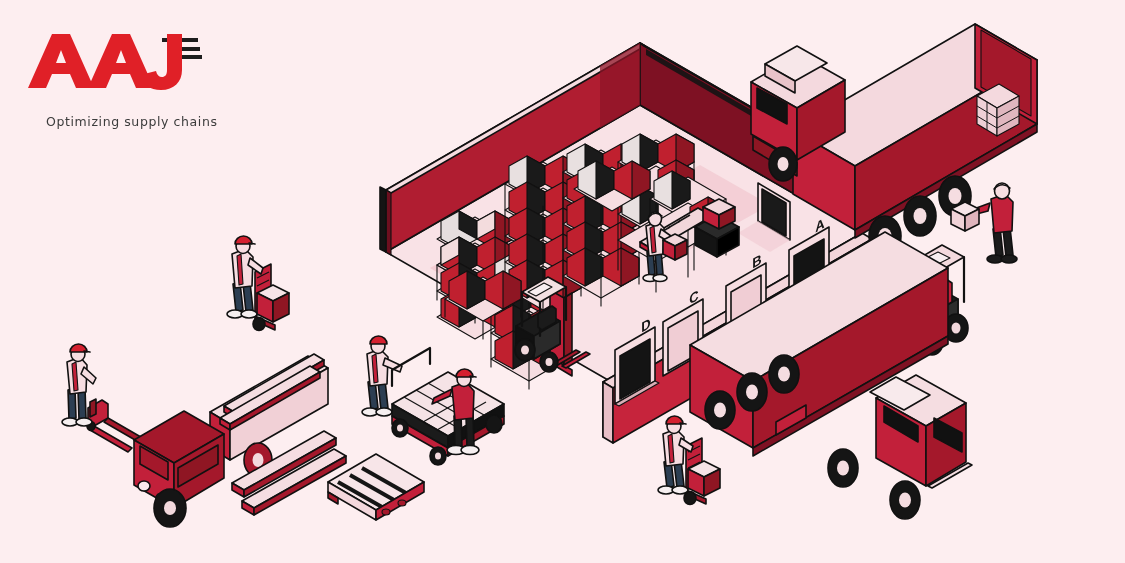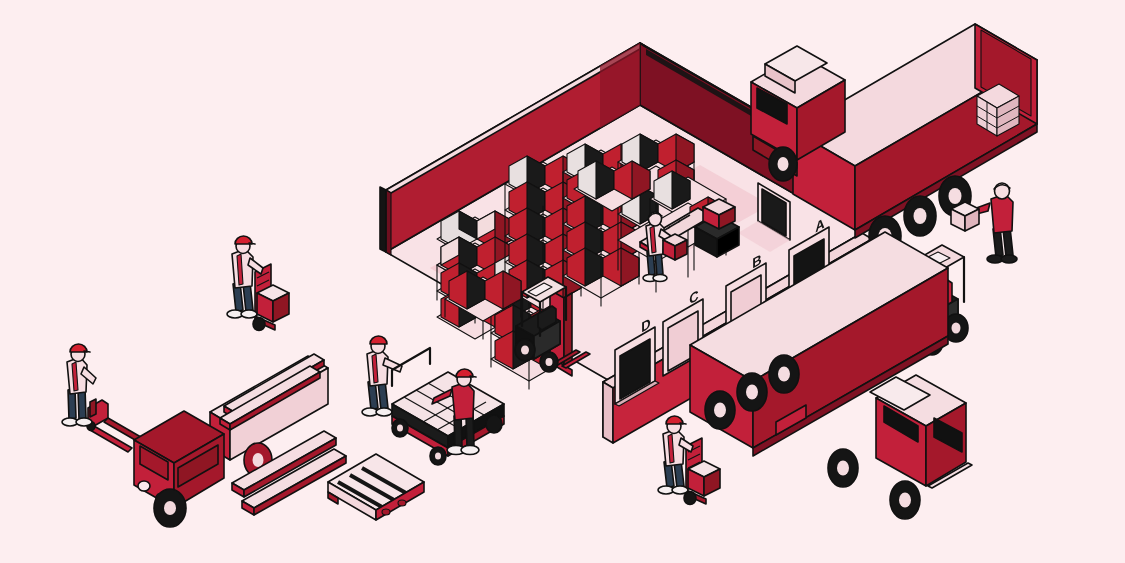--- a/index.html
+++ b/index.html
@@ -731,14 +731,38 @@
       <polygon points="0,20 48,48 48,58 0,30" fill="#f3d7dc" class="ink"></polygon>
       <polygon points="48,48 96,20 96,30 48,58" fill="#c2203a" class="ink"></polygon>
       <polygon points="0,30 10,36 10,42 0,36" fill="#a4182b" class="ink"></polygon>
       <ellipse cx="58" cy="50" rx="4" ry="3" fill="#a4182b" class="thin"></ellipse>
       <ellipse cx="74" cy="41" rx="4" ry="3" fill="#a4182b" class="thin"></ellipse>
     </g>
 
     </g>
   </svg>
 
+  <div id="logo">
+    <svg viewBox="0 0 220 80" width="220" height="80" aria-hidden="true">
+
+      <g stroke="#1d1d1d" stroke-width="4" stroke-linecap="butt">
+        <line x1="140" y1="10" x2="176" y2="10"></line>
+        <line x1="150" y1="19" x2="178" y2="19"></line>
+        <line x1="160" y1="27" x2="180" y2="27"></line>
+      </g>
+
+      <g fill="#e02027">
+
+        <path d="M6,58 L30,4 L48,4 L72,58 L54,58 L48,44 L30,44 L24,58 Z
+                 M34,33 L44,33 L39,20 Z"></path>
+
+        <path d="M66,58 L90,4 L108,4 L132,58 L114,58 L108,44 L90,44 L84,58 Z
+                 M94,33 L104,33 L99,20 Z"></path>
+
+        <path d="M136,4 L160,4 L160,40 C160,52 152,60 139,60
+                 C128,60 120,54 118,45 L134,41
+                 C135,45 137,47 140,47 C143,47 145,45 145,40 L145,4 Z"></path>
+      </g>
+    </svg>
+    <div class="logo-tag">Optimizing supply chains</div>
+  </div>
 
 </div>
 
 </body></html>

